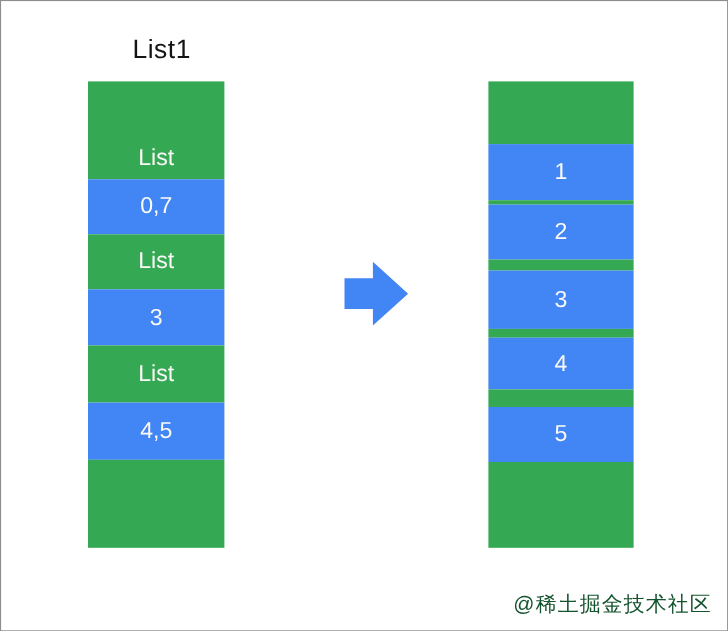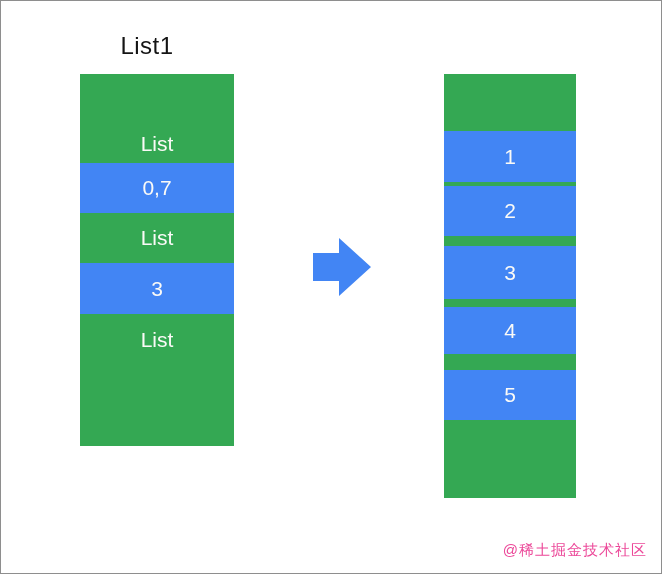--- a/index.html
+++ b/index.html
@@ -27,21 +27,21 @@
   }
   .title-1 { left: 79px; width: 134px; top: 31px; }
   .title-2 { left: 443px; width: 132px; top: 29px; }
 
   .column {
     position: absolute;
     top: 73px;
     display: flex;
     flex-direction: column;
   }
-  .column-1 { left: 79px; width: 154px; height: 424px; }
+  .column-1 { left: 79px; width: 124px; height: 424px; }
   .column-2 { left: 443px; width: 132px; height: 424px; }
 
   .seg {
     display: flex;
     align-items: center;
     justify-content: center;
     color: #fafaf7;
     font-size: 21px;
     line-height: 26px;
     flex: 0 0 auto;
@@ -59,40 +59,41 @@
     left: 312px;
     top: 237px;
     width: 58px;
     height: 58px;
   }
 
   .watermark {
     position: absolute;
     right: 14px;
     bottom: 14px;
-    font-size: 15px;
+    font-size: 19px;
     line-height: 18px;
-    color: #ec4899;
+    color: #14532d;
     letter-spacing: 1px;
   }
 </style>
 </head>
 <body>
 
 <div class="canvas">
 
   <div class="list-title title-1">List1</div>
 
 
   <div class="column column-1">
     <div class="seg green align-bottom" style="height:89px">List</div>
     <div class="seg blue" style="height:50px">0,7</div>
     <div class="seg green" style="height:50px">List</div>
     <div class="seg blue" style="height:51px">3</div>
     <div class="seg green" style="height:52px">List</div>
+    <div class="seg blue" style="height:52px">4,5</div>
     <div class="seg green" style="height:80px"></div>
   </div>
 
   <div class="arrow">
     <svg width="58" height="58" viewBox="0 0 58 58" xmlns="http://www.w3.org/2000/svg">
       <polygon points="0,15 26,15 26,0 58,29 26,58 26,43 0,43" fill="#4285F4"></polygon>
     </svg>
   </div>
 
   <div class="column column-2">

